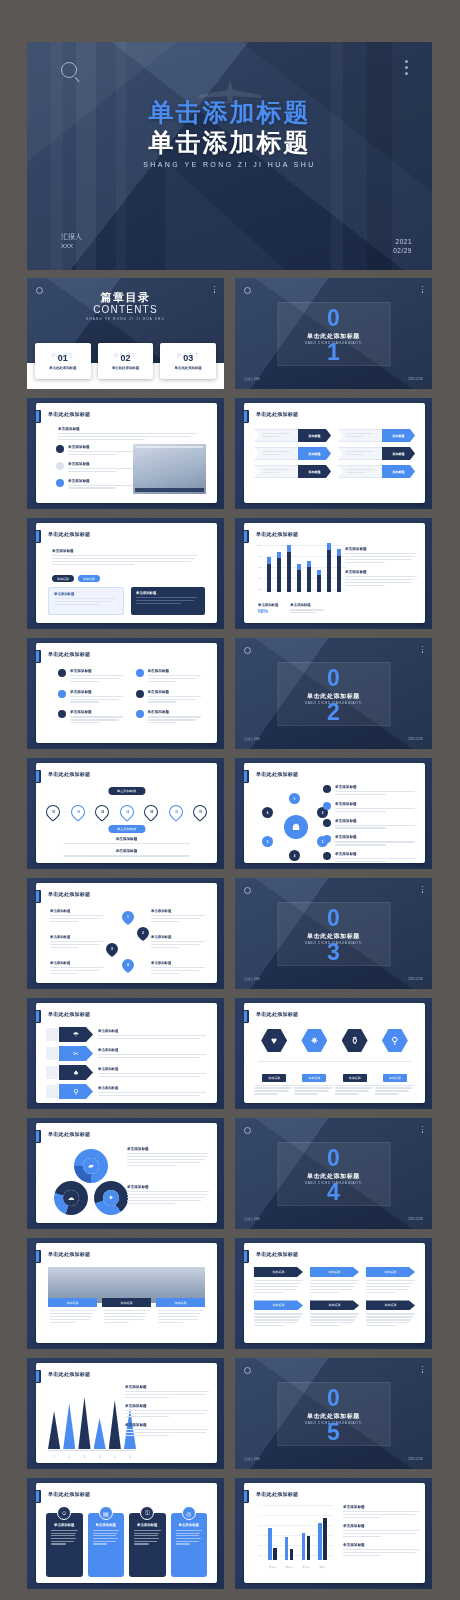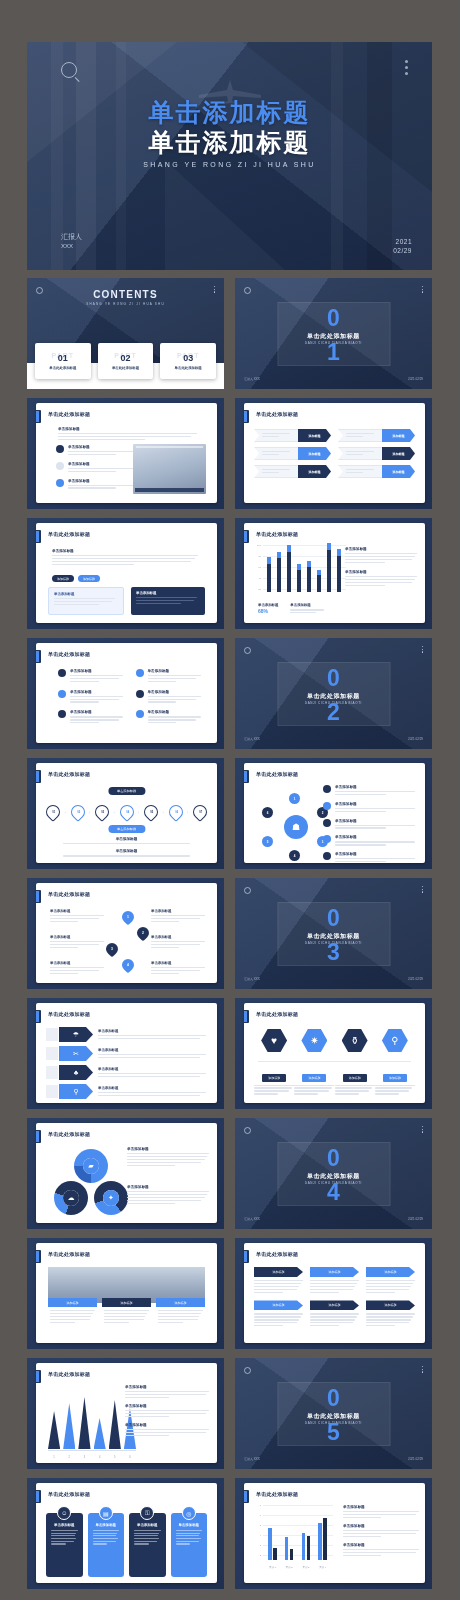--- a/index.html
+++ b/index.html
@@ -73,21 +73,21 @@
             border:.5px solid rgba(255,255,255,.08);}
   .divnum{position:absolute;left:0;right:0;text-align:center;font-size:23px;font-weight:bold;color:#4d8ef2;line-height:.85;}
   .divnum.a{top:6px;}
   .divnum.b{bottom:2px;}
   .divttl{position:absolute;left:0;right:0;top:29px;text-align:center;font-size:6px;font-weight:bold;color:#fff;letter-spacing:.6px;}
   .divsub{position:absolute;left:0;right:0;top:38px;text-align:center;font-size:3px;color:#b8c6de;letter-spacing:.6px;}
 
   
   .cont-h{position:absolute;left:0;right:0;top:12px;text-align:center;}
   .cont-cn{font-size:11px;font-weight:bold;color:#fff;letter-spacing:1.5px;}
-  .cont-en{font-size:10px;font-weight:bold;color:#e8eefb;letter-spacing:1.2px;margin-top:-1px;}
+  .cont-en{font-size:10px;font-weight:normal;color:#e8eefb;letter-spacing:1.2px;margin-top:-1px;}
   .cont-py{font-size:3px;color:#b6c4dc;letter-spacing:1.2px;margin-top:2px;line-height:1.6;}
   .cont-strip{position:absolute;left:0;right:0;bottom:0;height:26px;background:#fff;}
   .cont-cards{position:absolute;left:8px;right:8px;bottom:10px;display:flex;gap:7px;}
   .cont-card{flex:1;height:36px;background:#fff;border-radius:2px;box-shadow:0 1px 4px rgba(0,0,0,.3);
              display:flex;flex-direction:column;align-items:center;justify-content:center;position:relative;}
   .cont-part{position:absolute;top:9px;left:0;right:0;text-align:center;font-size:7px;font-weight:bold;color:#dfe5ef;letter-spacing:1px;}
   .cont-no{position:relative;font-size:9px;font-weight:bold;color:#22335a;z-index:2;}
   .cont-lbl{font-size:3.4px;font-weight:bold;color:#2b3f63;margin-top:3px;}
 
   
@@ -287,20 +287,21 @@
   <div class="grid">
 
     <div class="slide sl-dark">
       <div class="mini-search"></div>
       <div class="mini-dots">
           <i></i>
           <i></i>
           <i></i>
         </div>
       <div class="cont-h">
+        <div class="cont-cn">篇章目录</div>
         <div class="cont-en">CONTENTS</div>
         <div class="cont-py">SHANG  YE  RONG  ZI  JI  HUA  SHU</div>
       </div>
       <div class="cont-strip"></div>
       <div class="cont-cards">
         <div class="cont-card">
           <div class="cont-part">PART</div>
           <div class="cont-no">01</div>
           <div class="cont-lbl">单击此处添加标题</div>
         </div>

